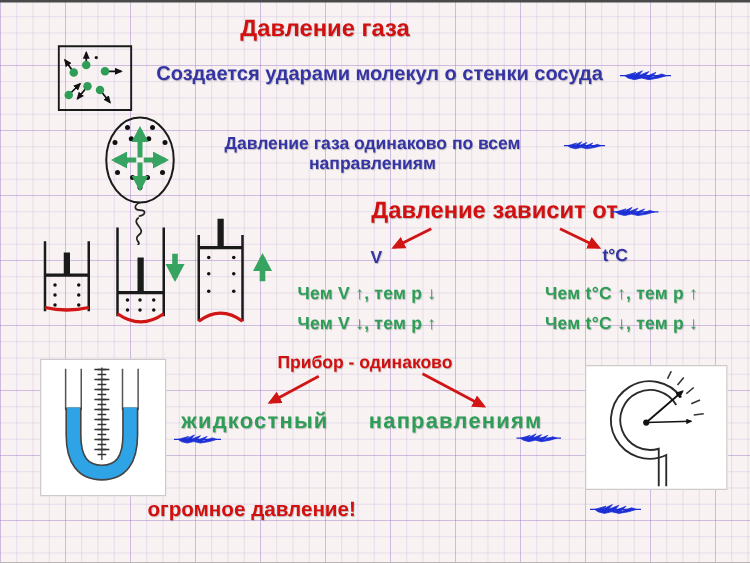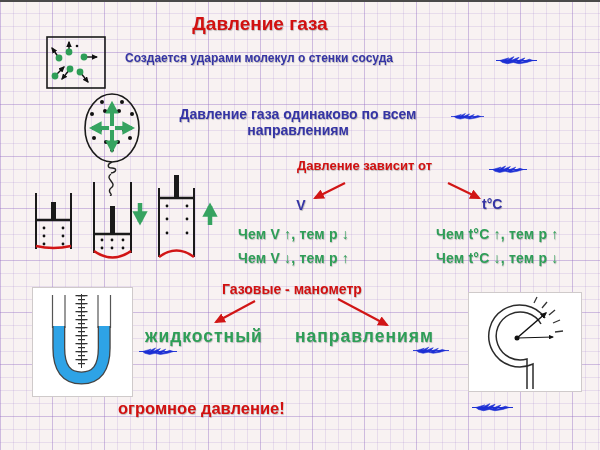--- a/index.html
+++ b/index.html
@@ -13,21 +13,21 @@
       linear-gradient(rgba(165,130,205,.20) 1px, transparent 1px),
       linear-gradient(90deg, rgba(165,130,205,.20) 1px, transparent 1px);
     background-size:52px 52px,52px 52px,13px 13px,13px 13px;
   }
   .slide::before{content:"";position:absolute;top:0;left:0;right:0;height:2px;background:#4a4a4a;z-index:9;}
   .t{position:absolute;font-weight:bold;white-space:nowrap;text-shadow:.6px .9px .7px rgba(110,110,110,.4);}
   .red{color:#d21010;}
   .blue{color:#3534a5;}
   .green{color:#2e9e57;}
   .title{font-size:19px;text-align:center;}
-  .s16{font-size:12px;}
+  .s16{font-size:16px;}
   .s15{font-size:14px;}
   .rel{font-size:14px;letter-spacing:.2px;}
   .big-green{font-size:17.5px;letter-spacing:1px;}
   .fig{position:absolute;}
   .scribble{position:absolute;width:41px;height:13px;}
   .whitebox{background:#fff;}
   .footer{display:flex;gap:6px;}
   svg{display:block;}
 </style>
 </head>
@@ -108,21 +108,21 @@
   </svg>
 
   <div style="position:absolute;left:160px;top:106px;width:276px;text-align:center;">
     <div class="t blue s15" style="position:static;">Давление газа одинаково по всем</div>
     <div class="t blue s15" style="position:static;">направлениям</div>
   </div>
   <svg class="scribble" style="left:451px;top:110px;width:33px;">
       <use href="#scrib"></use>
     </svg>
 
-  <div class="t red" style="left:297px;top:158px;font-size:13px;">Давление зависит от</div>
+  <div class="t red" style="left:297px;top:158px;font-size:19px;">Давление зависит от</div>
   <svg class="scribble" style="left:489px;top:163px;width:38px;">
       <use href="#scrib"></use>
     </svg>
 
   <div class="t blue s15" style="left:291px;top:197px;width:20px;text-align:center;">V</div>
   <div class="t blue s15" style="left:482px;top:196px;">t°C</div>
 
   <div class="t green rel" style="left:238px;top:226px;text-align:center;">Чем V ↑, тем p ↓</div>
   <div class="t green rel" style="left:238px;top:250px;">Чем V ↓, тем p ↑</div>
   <div class="t green rel" style="left:436px;top:226px;">Чем t°C ↑, тем p ↑</div>
@@ -174,21 +174,21 @@
         <circle cx="159" cy="34" r="1.4"></circle>
       <circle cx="139" cy="47" r="1.4"></circle>
         <circle cx="159" cy="47" r="1.4"></circle>
       <circle cx="139" cy="61" r="1.4"></circle>
         <circle cx="159" cy="61" r="1.4"></circle>
     </g>
     <path d="M131,85 Q148.5,72 166,85" fill="none" stroke="#d11515" stroke-width="2.6"></path>
     <line x1="182" y1="53" x2="182" y2="34" stroke="#36a360" stroke-width="4.5" marker-end="url(#ga)"></line>
   </svg>
 
-  <div class="t red s15" style="left:222px;top:281px;">Газовые - манометр</div>
+  <div class="t red s15" style="left:222px;top:281px;">Прибор - одинаково</div>
   <div class="t green big-green" style="left:145px;top:326px;">жидкостный</div>
   <div class="t green big-green" style="left:295px;top:326px;">направлениям</div>
   <svg class="scribble" style="left:139px;top:345px;width:38px;">
       <use href="#scrib"></use>
     </svg>
   <svg class="scribble" style="left:413px;top:344px;width:36px;">
       <use href="#scrib"></use>
     </svg>
 
   <svg class="fig whitebox" style="left:32px;top:287px;border:1px solid #cfcaca;" width="99" height="108">

